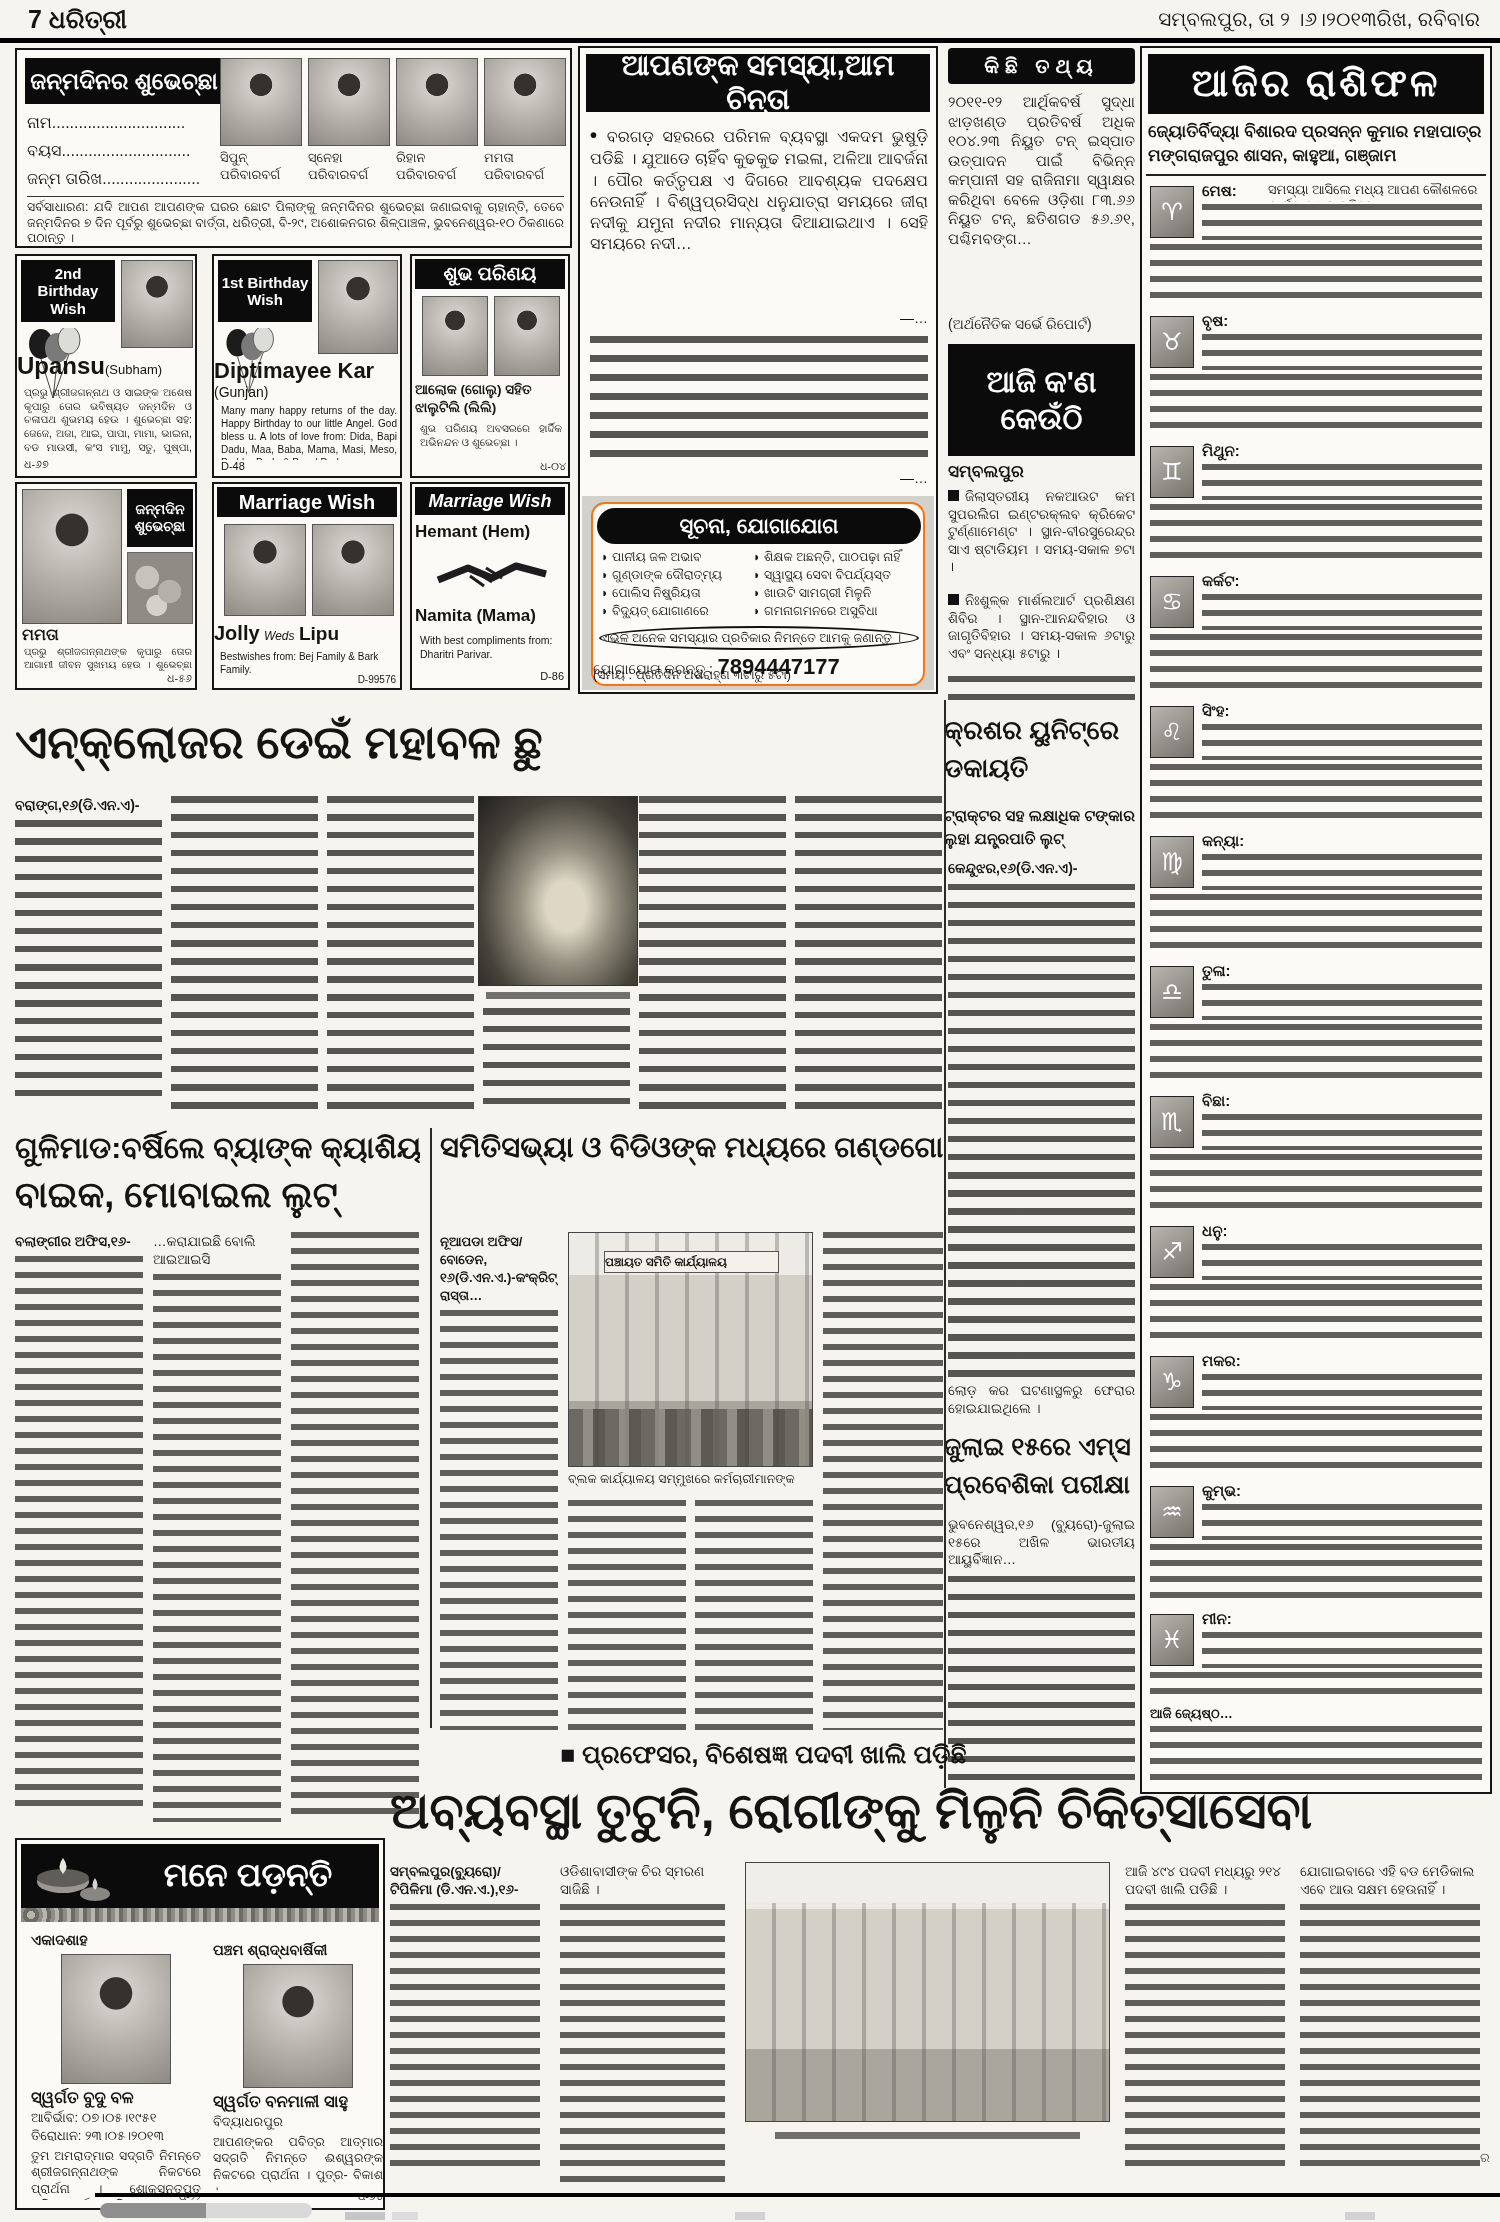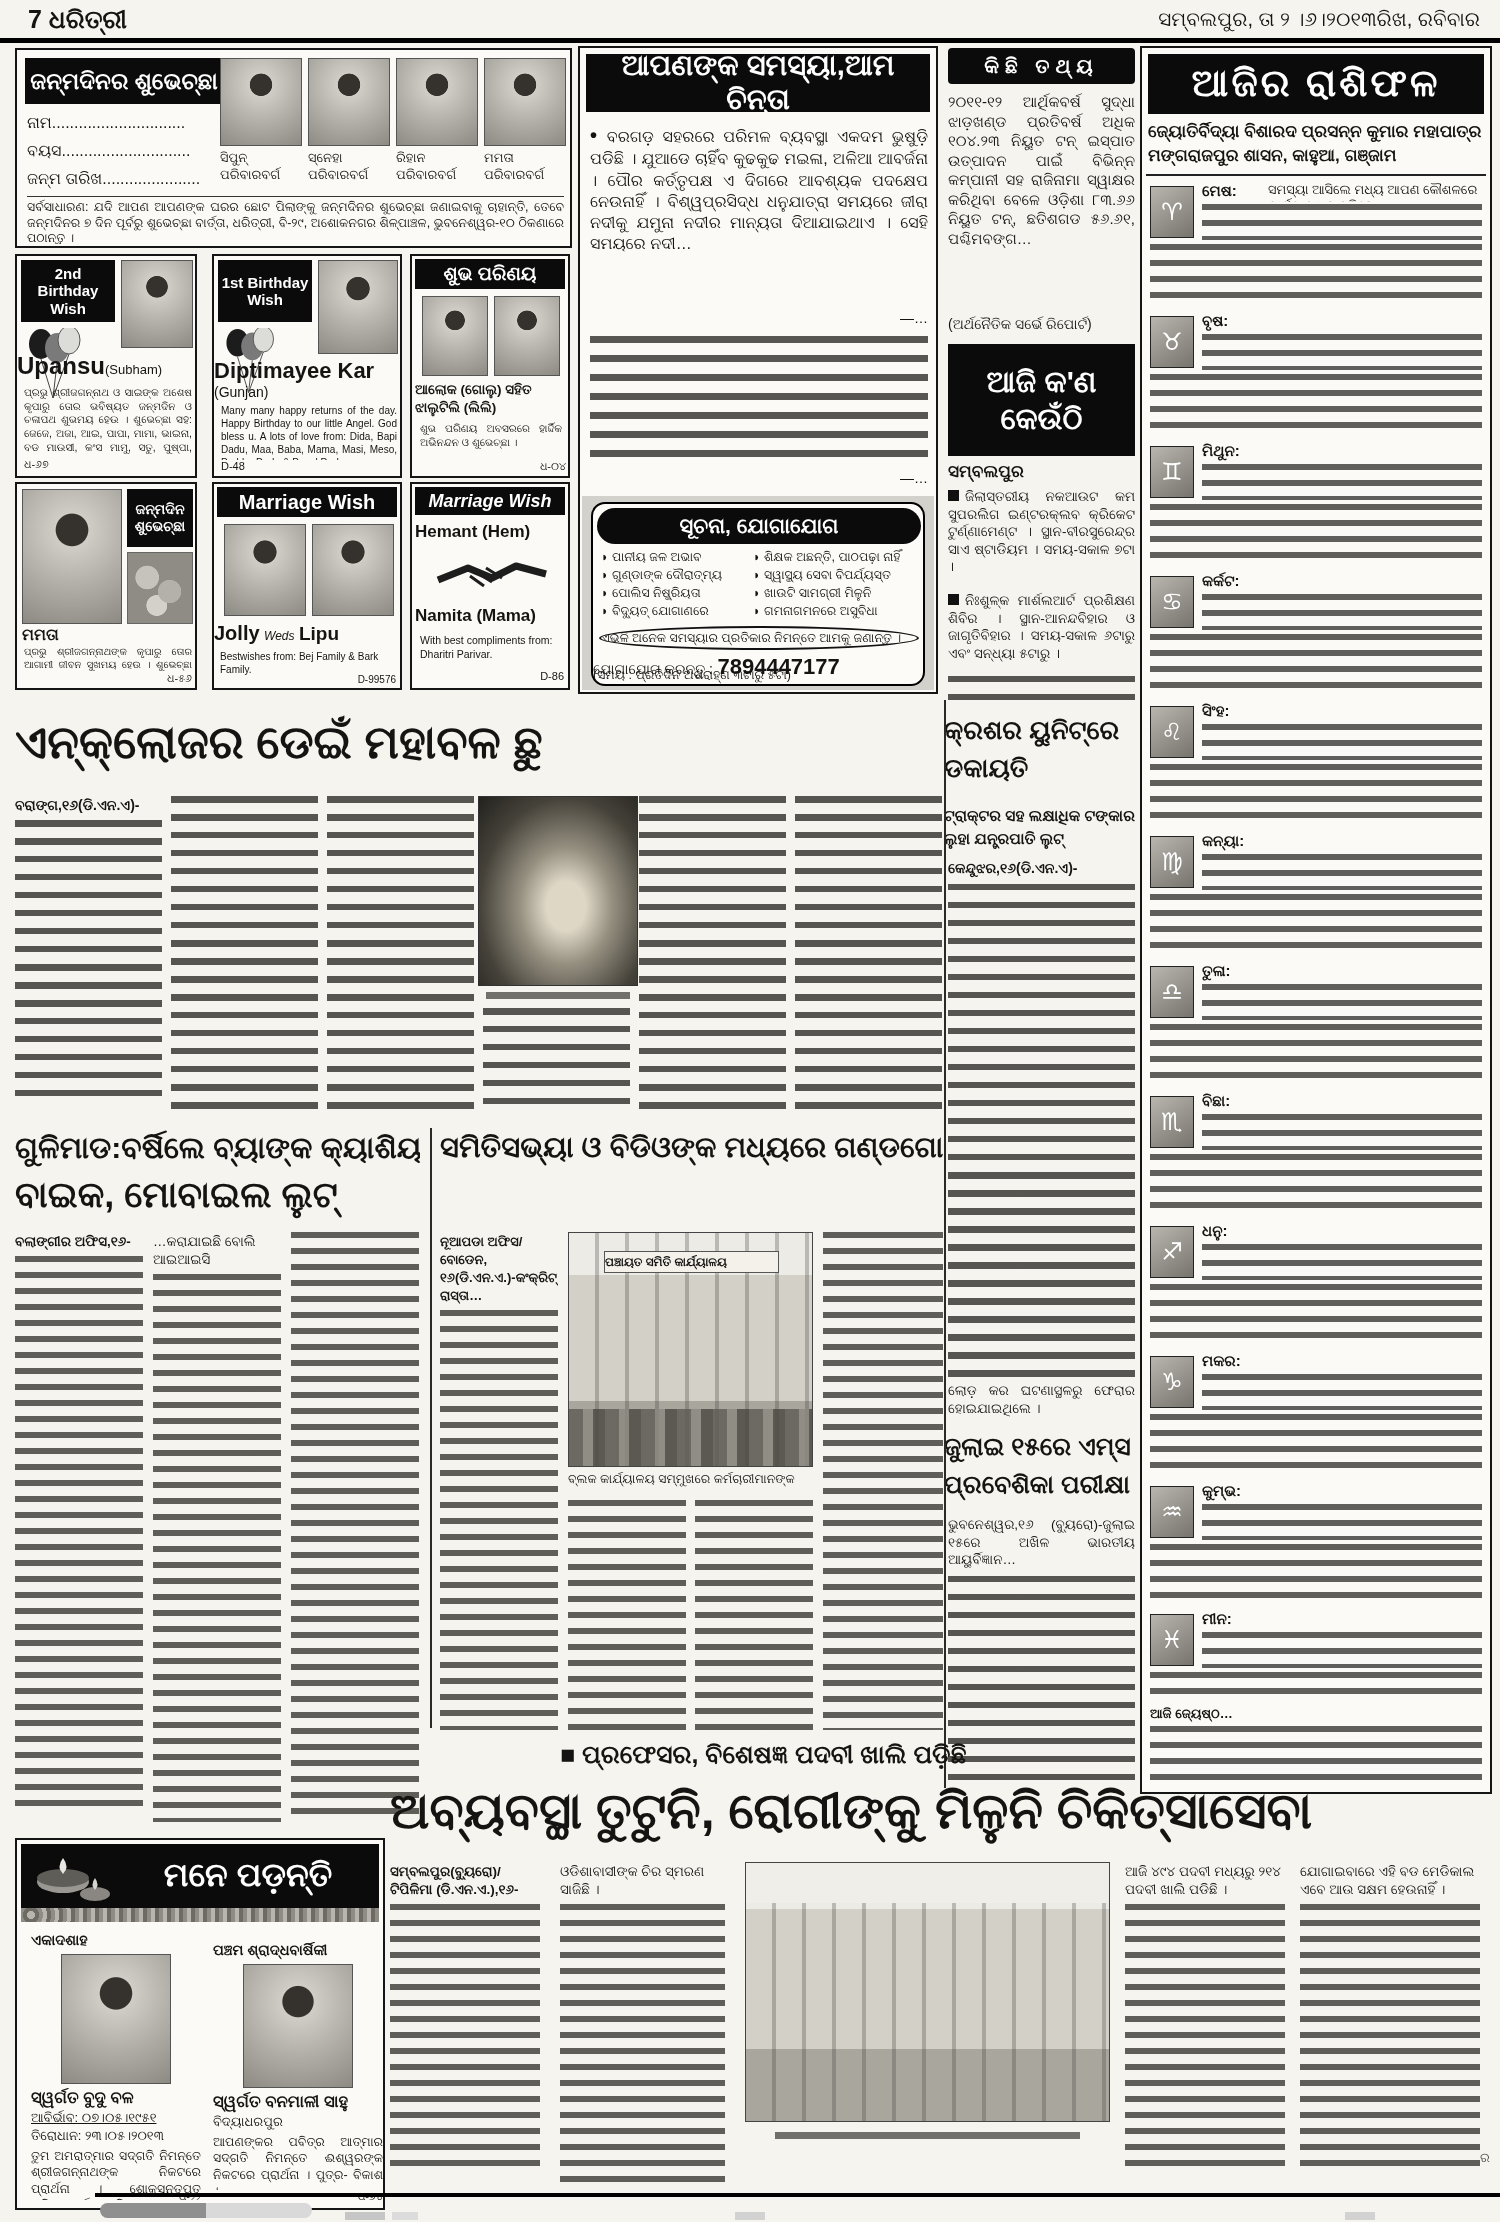--- a/index.html
+++ b/index.html
@@ -154,21 +154,21 @@
   <div class="abs bx" style="left:578px;top:46px;width:360px;height:648px;border-width:2.5px;">
     <div class="abs bh clip" style="left:6px;top:6px;width:344px;height:58px;font-size:29px;">ଆପଣଙ୍କ ସମସ୍ୟା,ଆମ ଚିନ୍ତା</div>
     <div class="abs j clip" style="left:10px;top:74px;width:338px;height:186px;font-size:16px;line-height:1.32;">
       <span class="b" style="font-size:20px;">• </span><span>ବରଗଡ଼ ସହରରେ ପରିମଳ ବ୍ୟବସ୍ଥା ଏକଦମ ଭୁଷୁଡ଼ି ପଡିଛି । ଯୁଆଡେ ଚାହିଁବ କୁଢକୁଢ ମଇଳା, ଅଳିଆ ଆବର୍ଜନା । ପୌର କର୍ତ୍ତୃପକ୍ଷ ଏ ଦିଗରେ ଆବଶ୍ୟକ ପଦକ୍ଷେପ ନେଉନାହିଁ । ବିଶ୍ୱପ୍ରସିଦ୍ଧ ଧନୁଯାତ୍ରା ସମୟରେ ଜୀରା ନଦୀକୁ ଯମୁନା ନଦୀର ମାନ୍ୟତା ଦିଆଯାଇଥାଏ । ସେହି ସମୟରେ ନଦୀ…</span>
     </div>
     <div class="abs clip" style="left:150px;top:262px;width:198px;height:18px;font-size:14px;text-align:right;">—…</div>
     <div class="abs g15" style="left:10px;top:288px;width:338px;height:130px;"></div>
     <div class="abs clip" style="left:150px;top:422px;width:198px;height:18px;font-size:14px;text-align:right;">—…</div>
 
     <div class="abs" style="left:2px;top:448px;width:352px;height:194px;background:#d3d1cb;">
-      <div class="abs" style="left:9px;top:6px;width:334px;height:184px;background:#fcfbf8;border:2px solid #000000;border-radius:14px;">
+      <div class="abs" style="left:9px;top:6px;width:334px;height:184px;background:#fcfbf8;border:2px solid #f97316;border-radius:14px;">
         <div class="abs bh clip" style="left:4px;top:4px;width:324px;height:36px;font-size:21px;border-radius:18px;">ସୂଚନା, ଯୋଗାଯୋଗ</div>
         <div class="abs clip" style="left:8px;top:44px;width:148px;height:76px;font-size:12.5px;line-height:1.45;">
           <div><span>◗</span> <span>ପାନୀୟ ଜଳ ଅଭାବ</span></div>
           <div><span>◗</span> <span>ଗୁଣ୍ଡାଙ୍କ ଦୌରାତ୍ମ୍ୟ</span></div>
           <div><span>◗</span> <span>ପୋଲିସ ନିଷ୍କ୍ରିୟତା</span></div>
           <div><span>◗</span> <span>ବିଦ୍ୟୁତ୍ ଯୋଗାଣରେ ଅବହେଳା</span></div>
         </div>
         <div class="abs clip" style="left:160px;top:44px;width:170px;height:76px;font-size:12.5px;line-height:1.45;">
           <div><span>◗</span> <span>ଶିକ୍ଷକ ଅଛନ୍ତି, ପାଠପଢ଼ା ନାହିଁ</span></div>
           <div><span>◗</span> <span>ସ୍ୱାସ୍ଥ୍ୟ ସେବା ବିପର୍ଯ୍ୟସ୍ତ</span></div>
@@ -298,21 +298,21 @@
             <path d="M68 30 q5 7 0 12 q-5-5 0-12" fill="#d6d4ce"></path>
           </svg>
       </span>
       <div class="abs b clip" style="left:100px;top:8px;width:254px;height:48px;color:#fff;font-size:33px;line-height:46px;text-align:center;">ମନେ ପଡ଼ନ୍ତି</div>
     </div>
     <div class="abs" style="left:4px;top:68px;width:358px;height:14px;background:repeating-radial-gradient(circle at 10px 7px,#b8b5ae 0 4px,#6e6b65 4px 8px,#8f8c86 8px 12px);"></div>
 
     <div class="abs c b clip" style="left:14px;top:92px;width:170px;height:20px;font-size:14.5px;">ଏକାଦଶାହ</div>
     <div class="abs face" style="left:44px;top:114px;width:110px;height:130px;"></div>
     <div class="abs c b clip" style="left:14px;top:248px;width:170px;height:22px;font-size:16.5px;">ସ୍ୱର୍ଗତ ବୁଦୁ ବଳ</div>
-    <div class="abs c clip" style="left:14px;top:270px;width:170px;height:18px;font-size:13px;text-decoration:underline;">ଆବିର୍ଭାବ: ୦୭।୦୫।୧୯୫୧</div>
+    <div class="abs c clip" style="left:14px;top:270px;width:170px;height:18px;font-size:13px;">ଆବିର୍ଭାବ: ୦୭।୦୫।୧୯୫୧</div>
     <div class="abs c clip" style="left:14px;top:288px;width:170px;height:18px;font-size:13px;">ତିରୋଧାନ: ୨୩।୦୫।୨୦୧୩</div>
     <div class="abs j clip" style="left:14px;top:308px;width:170px;height:52px;font-size:12.5px;line-height:1.3;">ତୁମ ଅମରାତ୍ମାର ସଦ୍‌ଗତି ନିମନ୍ତେ ଶ୍ରୀଜଗନ୍ନାଥଙ୍କ ନିକଟରେ ପ୍ରାର୍ଥନା । ଶୋକସନ୍ତପ୍ତ ପରିବାରବର୍ଗ, ରବି (ସ୍ୱାମୀ) ଓ ଡିମ୍ପୁ, ବୁର୍ଲା ।</div>
     <div class="abs clip" style="left:134px;top:350px;width:50px;height:15px;font-size:11px;text-align:right;">ଧ-୨୨</div>
 
     <div class="abs c b clip" style="left:196px;top:102px;width:170px;height:20px;font-size:14.5px;">ପଞ୍ଚମ ଶ୍ରାଦ୍ଧବାର୍ଷିକୀ</div>
     <div class="abs face" style="left:226px;top:124px;width:110px;height:124px;"></div>
     <div class="abs c b clip" style="left:196px;top:252px;width:170px;height:22px;font-size:16.5px;">ସ୍ୱର୍ଗତ ବନମାଳୀ ସାହୁ</div>
     <div class="abs c clip" style="left:196px;top:274px;width:170px;height:18px;font-size:13px;">ବିଦ୍ୟାଧରପୁର</div>
     <div class="abs j clip" style="left:196px;top:294px;width:170px;height:56px;font-size:12.5px;line-height:1.3;">ଆପଣଙ୍କର ପବିତ୍ର ଆତ୍ମାର ସଦ୍‌ଗତି ନିମନ୍ତେ ଈଶ୍ୱରଙ୍କ ନିକଟରେ ପ୍ରାର୍ଥନା । ପୁତ୍ର- ବିକାଶ ।</div>
     <div class="abs clip" style="left:316px;top:350px;width:50px;height:15px;font-size:11px;text-align:right;">ଧ-୬୪</div>

